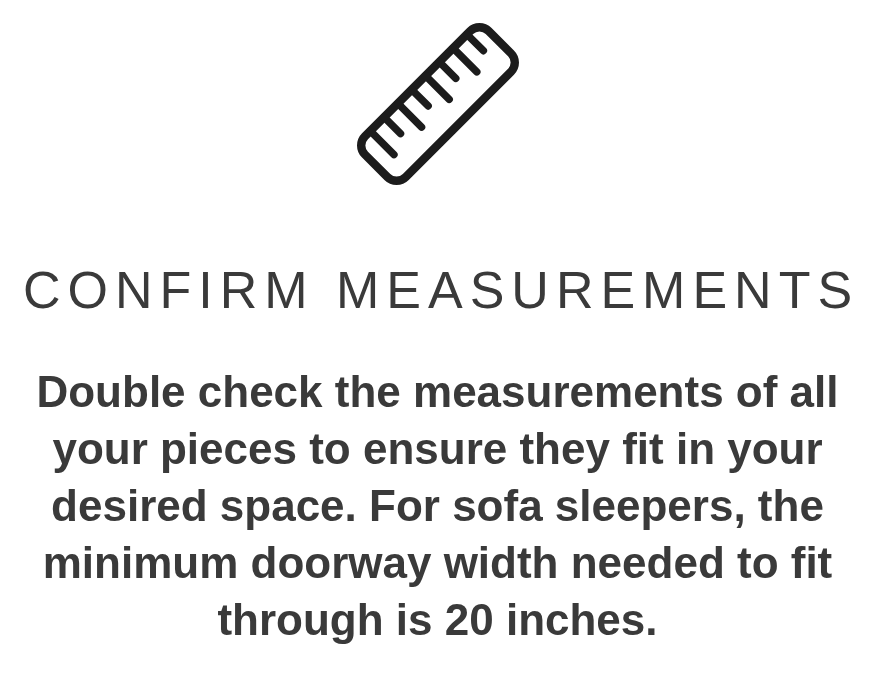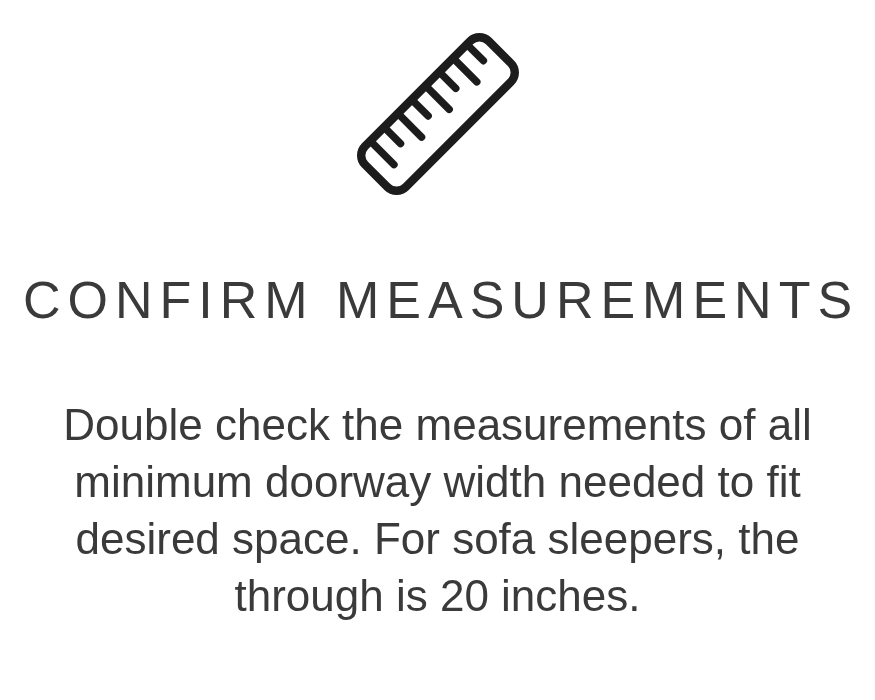--- a/index.html
+++ b/index.html
@@ -13,21 +13,21 @@
     font-family: "Liberation Sans", "DejaVu Sans", sans-serif;
     overflow: hidden;
   }
   .card {
     width: 875px;
     height: 700px;
     display: flex;
     flex-direction: column;
     align-items: center;
     box-sizing: border-box;
-    padding-top: 21px;
+    padding-top: 11px;
     background: var(--color-background, #ffffff);
   }
   .icon-wrap {
     width: 190px;
     height: 186px;
     display: flex;
     align-items: center;
     justify-content: center;
   }
   .icon-wrap svg {
@@ -38,25 +38,25 @@
     font-size: 52px;
     font-weight: 400;
     line-height: 64px;
     letter-spacing: 7px;
     padding-left: 7px; 
     color: var(--color-text, #3a3a3a);
     text-align: center;
     white-space: nowrap;
   }
   .description {
-    margin-top: 64px;
+    margin-top: 41px;
     text-align: center;
     color: var(--color-text, #3a3a3a);
     font-size: 44px;
-    font-weight: 400;
+    font-weight: 700;
     line-height: 57px;
   }
   .description .line {
     white-space: nowrap;
   }
 </style>
 </head>
 <body>
 
 <div class="card">
@@ -76,18 +76,19 @@
           <line x1="175" y1="69" x2="175" y2="94"></line>
         </g>
       </g>
     </svg>
   </div>
 
   <h1 class="title">CONFIRM MEASUREMENTS</h1>
 
   <div class="description">
     <div class="line">Double check the measurements of all</div>
+    <div class="line">your pieces to ensure they fit in your</div>
+    <div class="line">desired space. For sofa sleepers, the</div>
     <div class="line">minimum doorway width needed to fit</div>
-    <div class="line">desired space. For sofa sleepers, the</div>
     <div class="line">through is 20 inches.</div>
   </div>
 
 </div>
 
 </body></html>

